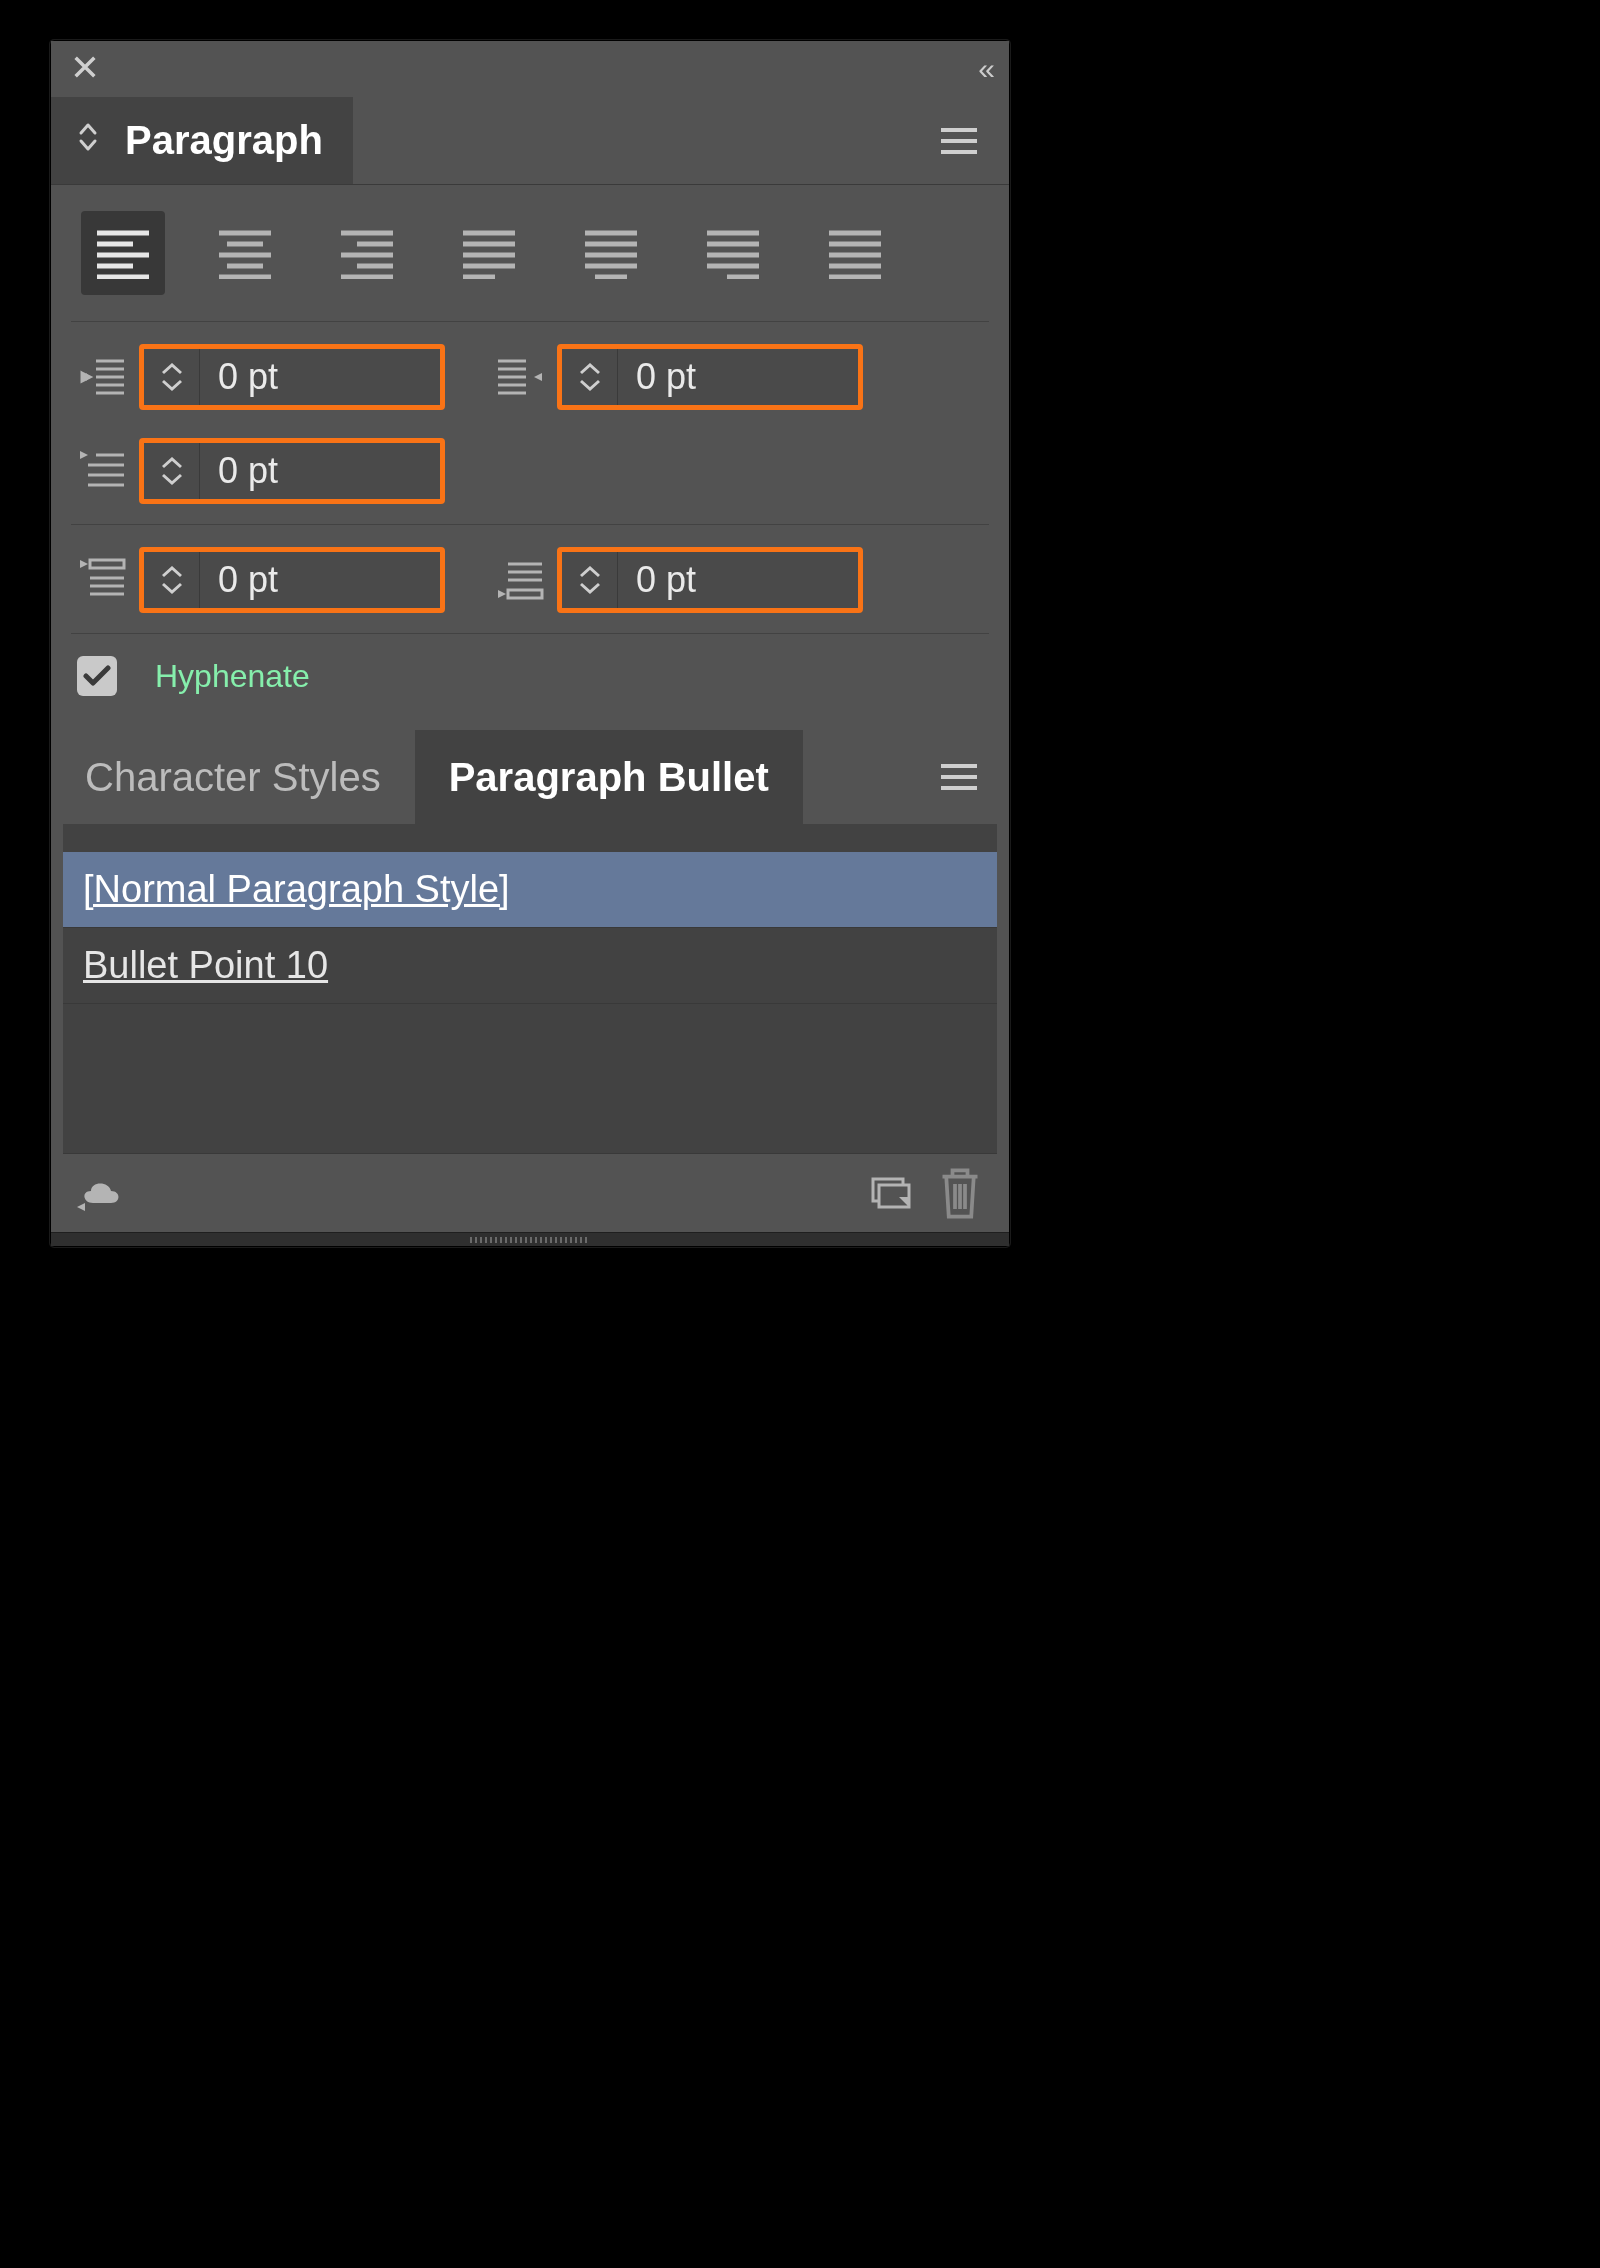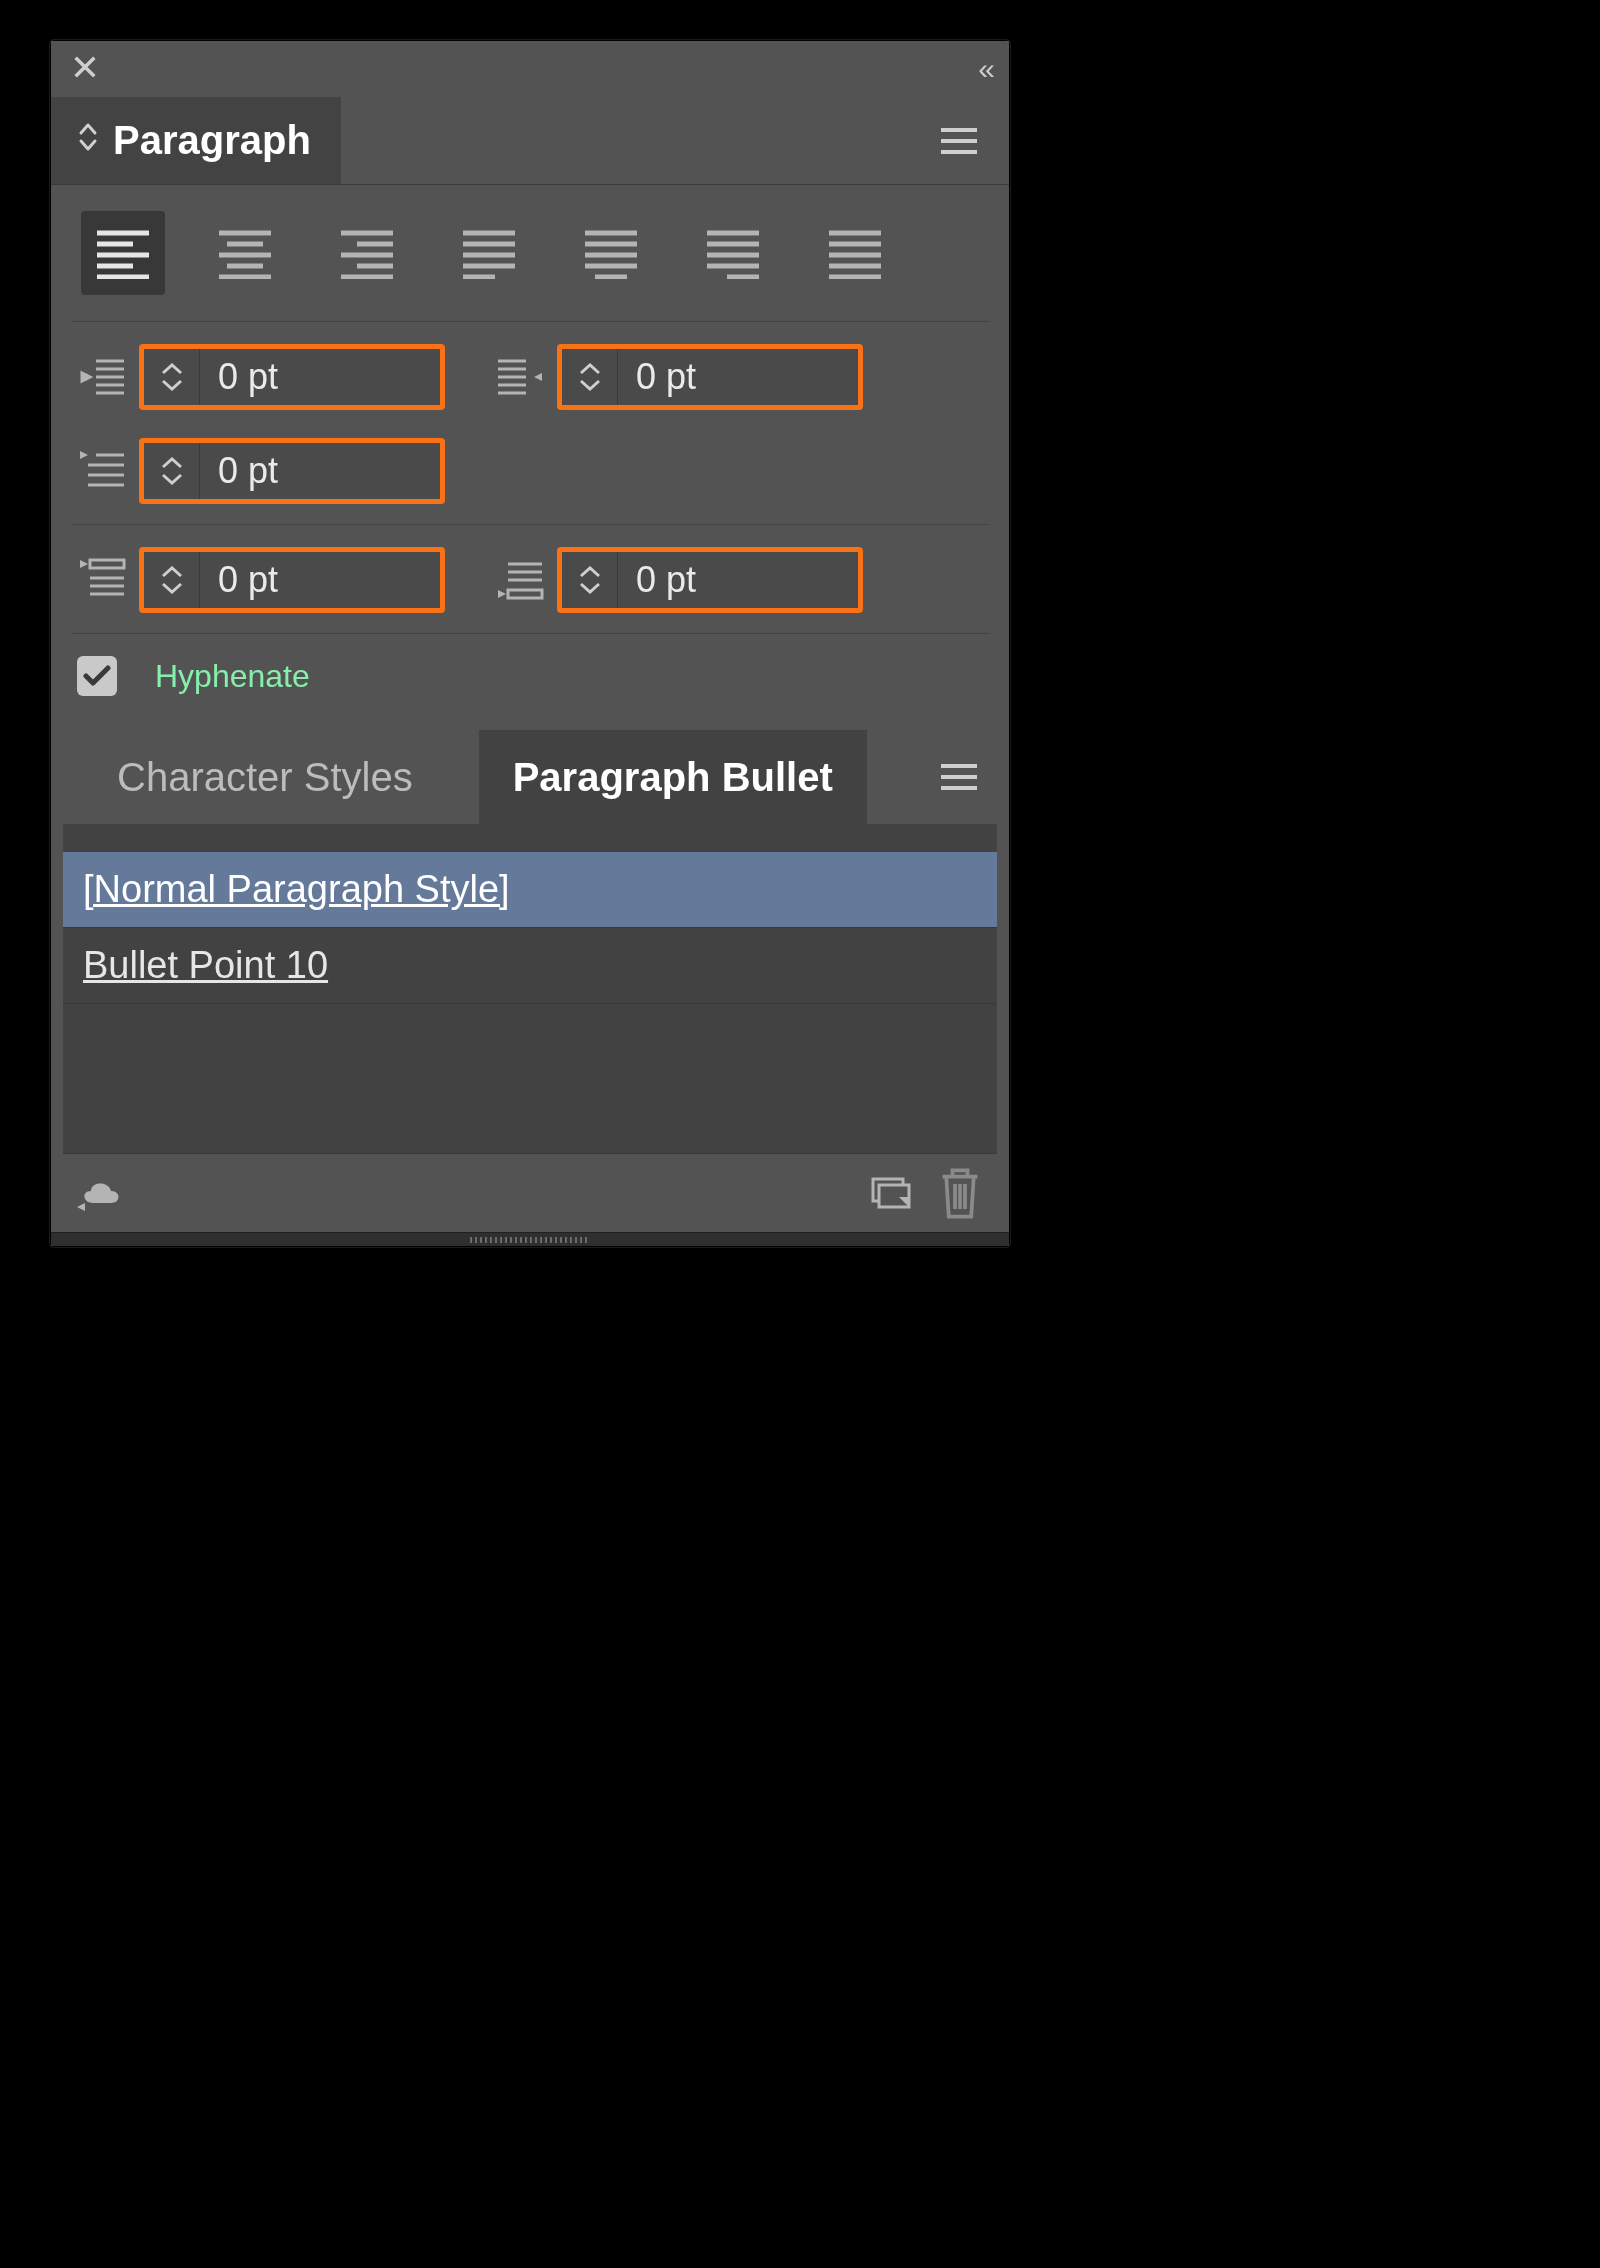--- a/index.html
+++ b/index.html
@@ -39,21 +39,21 @@
     display: flex;
     align-items: center;
     height: 88px;
     background: #535353;
     border-bottom: 1px solid #3a3a3a;
   }
   .tab {
     height: 100%;
     display: flex;
     align-items: center;
-    gap: 14px;
+    gap: 26px;
     padding: 0 30px 0 26px;
     color: #c8c8c8;
     font-size: 40px;
     font-weight: 600;
     text-align: right;
   }
   .tab.active {
     background: #434343;
     color: #fff;
   }
@@ -175,21 +175,20 @@
   }
   .styles-tab {
     height: 100%;
     display: flex;
     align-items: center;
     padding: 0 34px;
     color: #bcbcbc;
     font-size: 40px;
     font-weight: 500;
     white-space: nowrap;
-    margin-left: 32px;
   }
   .styles-tab.active {
     background: #424242;
     color: #fff;
     font-weight: 600;
   }
   .styles-list {
     background: #424242;
     margin: 0 12px;
   }

